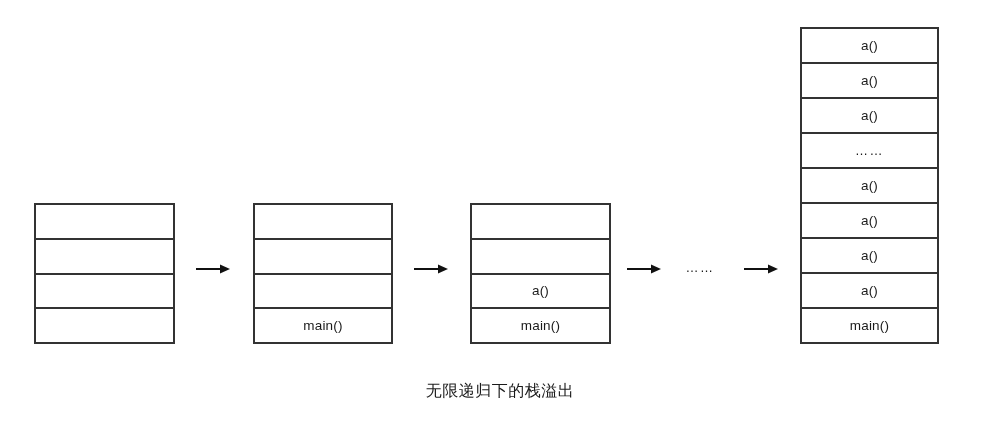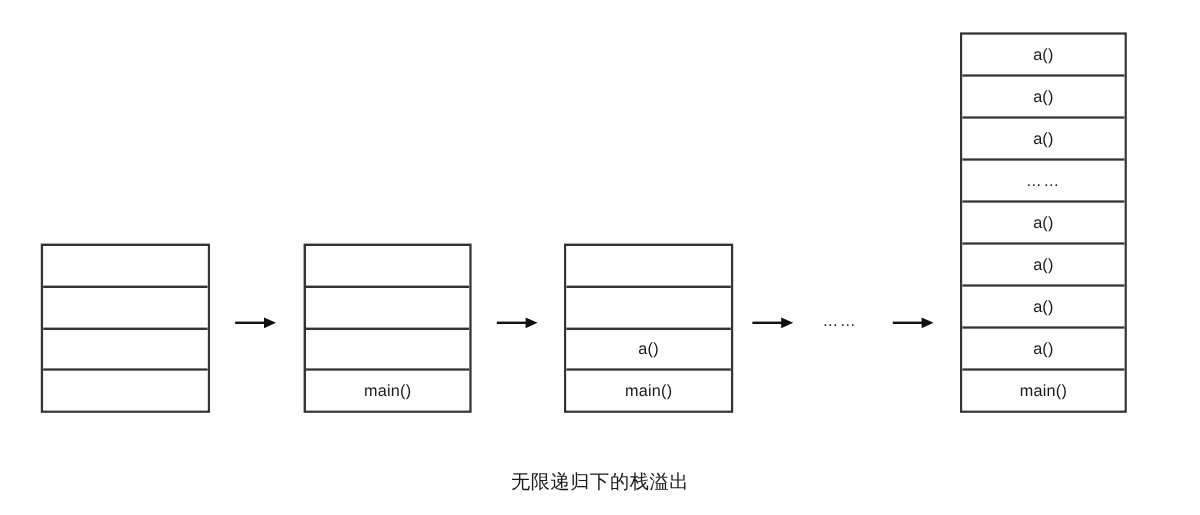--- a/index.html
+++ b/index.html
@@ -84,21 +84,20 @@
   
   #caption {
     position: absolute;
     left: 0;
     top: 381px;
     width: 1000px;
     text-align: center;
     font-size: 16px;
     color: #1a1a1a;
     letter-spacing: 0.5px;
-    margin-top: 11px;
   }
 </style>
 </head>
 <body>
 
 <div id="canvas">
 
   <div class="stack" id="stack-1">
     <div class="cell"></div>
     <div class="cell"></div>

